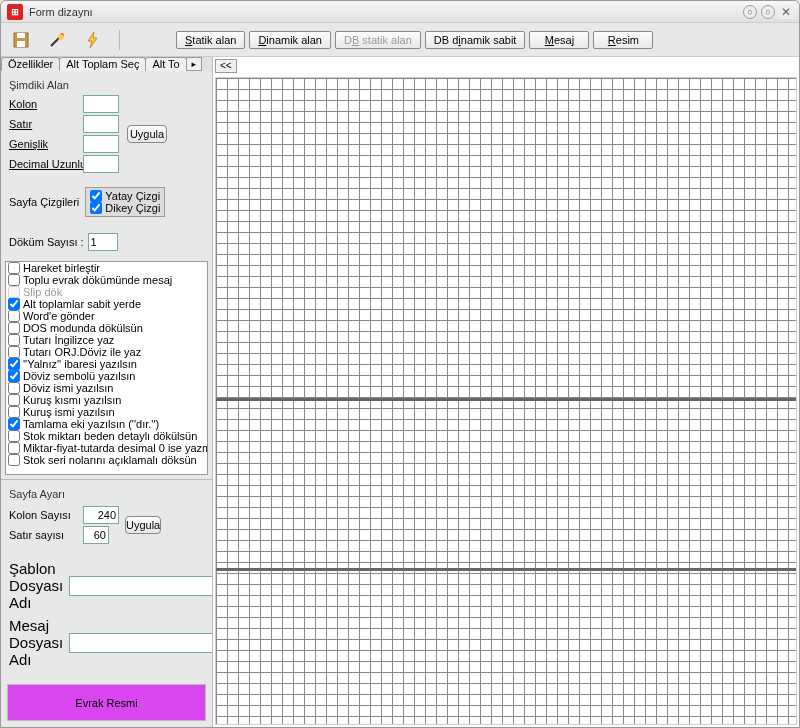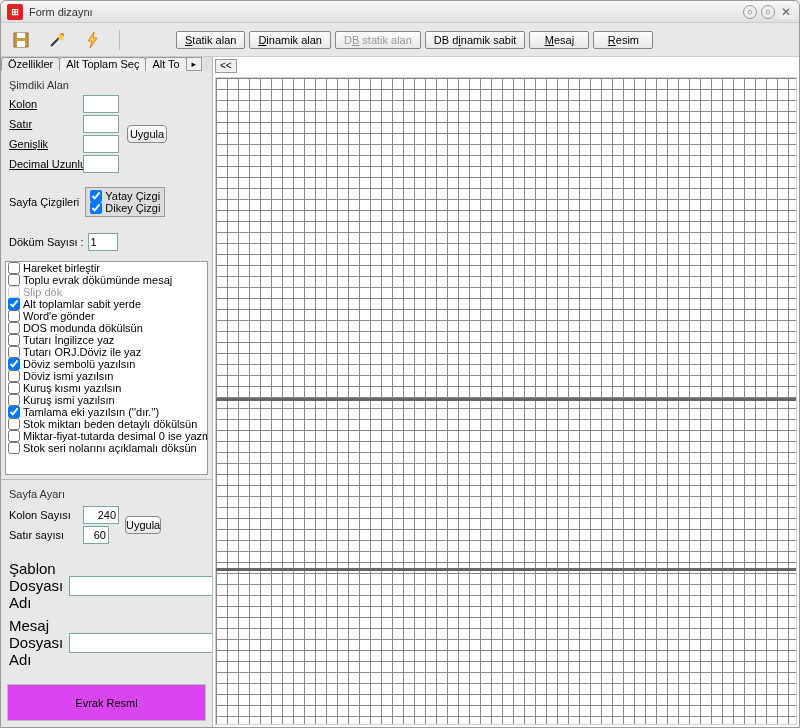--- a/index.html
+++ b/index.html
@@ -188,20 +188,24 @@
             <div class="list-item">
               <input type="checkbox" style="">
               <span>Tutarı İngilizce yaz</span>
             </div>
             <div class="list-item">
               <input type="checkbox" style="">
               <span>Tutarı ORJ.Döviz ile yaz</span>
             </div>
             <div class="list-item">
               <input type="checkbox" checked="" style="">
+              <span>''Yalnız'' ibaresi yazılsın</span>
+            </div>
+            <div class="list-item">
+              <input type="checkbox" checked="" style="">
               <span>Döviz sembolü yazılsın</span>
             </div>
             <div class="list-item">
               <input type="checkbox" style="">
               <span>Döviz ismi yazılsın</span>
             </div>
             <div class="list-item">
               <input type="checkbox" style="">
               <span>Kuruş kısmı yazılsın</span>
             </div>

